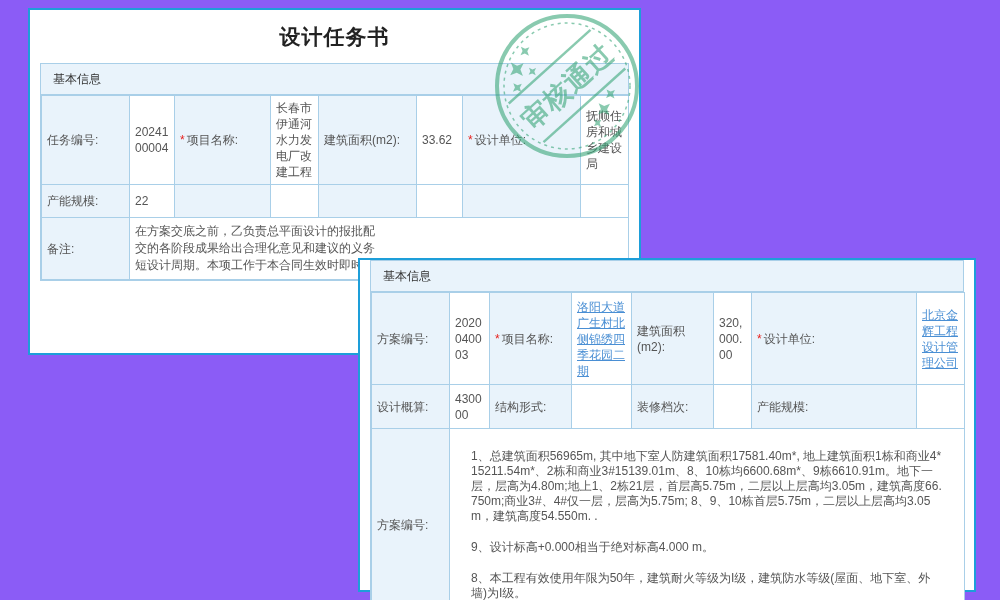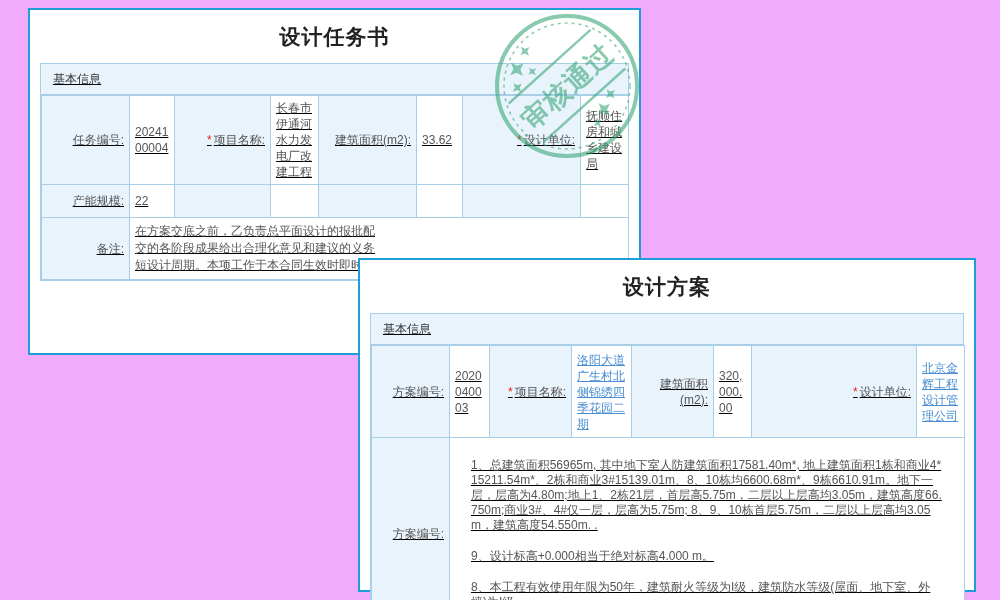--- a/index.html
+++ b/index.html
@@ -1,35 +1,35 @@
 <!DOCTYPE html>
 <html><head>
 <meta charset="utf-8">
 <style>
   * { box-sizing: border-box; margin: 0; padding: 0; }
   html, body { width: 1000px; height: 600px; background: #ffffff; overflow: hidden;
     font-family: "Liberation Sans", "DejaVu Sans", sans-serif; }
-  .stage { position: relative; width: 1000px; height: 600px; background: #f0abfc; }
+  .stage { position: relative; width: 1000px; height: 600px; background: #8b5cf6; }
 
   .panel { position: absolute; background: #ffffff; border: 2px solid #1d9ed9; }
   .panel-task { left: 28px; top: 8px; width: 613px; height: 347px; z-index: 1; }
   .panel-plan { left: 358px; top: 258px; width: 618px; height: 334px; z-index: 2; }
 
   .panel h1 { margin: 13px 0 12px; text-align: center; font-size: 21px;
     font-weight: bold; color: #222; letter-spacing: 1px; }
 
-  .section { margin: 0 10px; border: 1px solid #a9cfe8; text-decoration: underline; }
+  .section { margin: 0 10px; border: 1px solid #a9cfe8; }
   .section-bar { height: 31px; line-height: 31px; padding: 0 12px; background: #e9f3fb;
     border-bottom: 1px solid #a9cfe8; font-size: 12px; color: #333; }
 
   table { width: 100%; border-collapse: collapse; table-layout: fixed;
     font-size: 12px; color: #555; line-height: 16px; }
   td { border: 1px solid #a9cfe8; padding: 4px 5px; vertical-align: middle;
     word-break: break-all; overflow: hidden; }
-  td.lbl { background: #e9f3fb; text-align: right; word-break: keep-all; }
+  td.lbl { background: #e9f3fb; word-break: keep-all; }
   td.val { background: #ffffff; text-align: left; }
   td.val-over { overflow: visible; }
 
   .req { color: #e8211d; margin-right: 2px; }
   a.cell-link { color: #4a8fd4; text-decoration: underline; cursor: pointer; }
 
   .cutline { white-space: nowrap; line-height: 17px; }
   .para { line-height: 15px; margin: 16px; }
 
   .stamp { position: absolute; left: 491px; top: 10px; width: 152px; height: 152px;
@@ -106,21 +106,20 @@
         <path d="M38,38 L39.7,42.3 L44,44 L39.7,45.7 L38,50 L36.3,45.7 L32,44 L36.3,42.3 Z"></path>
         <path d="M60,37 L61.4,40.6 L65,42 L61.4,43.4 L60,47 L58.6,43.4 L55,42 L58.6,40.6 Z"></path>
         <path d="M88,110 L90.2,115.8 L96,118 L90.2,120.2 L88,126 L85.8,120.2 L80,118 L85.8,115.8 Z"></path>
         <path d="M103,105 L104.7,109.3 L109,111 L104.7,112.7 L103,117 L101.3,112.7 L97,111 L101.3,109.3 Z"></path>
         <path d="M74,119 L75.4,122.6 L79,124 L75.4,125.4 L74,129 L72.6,125.4 L69,124 L72.6,122.6 Z"></path>
       </g>
     </g>
   </svg>
 
   <div class="panel panel-plan">
-    <h1>设计方案</h1>
 
     <div class="section">
       <div class="section-bar">基本信息</div>
 
       <table>
         <colgroup>
           <col style="width:78px">
             <col style="width:40px">
             <col style="width:82px">
             <col style="width:60px">
@@ -133,20 +132,30 @@
             <tr style="height:92px">
           <td class="lbl">方案编号:</td>
           <td class="val">2020040003</td>
           <td class="lbl"><span class="req">*</span><span>项目名称:</span></td>
           <td class="val"><a class="cell-link">洛阳大道广生村北侧锦绣四季花园二期</a></td>
           <td class="lbl">建筑面积(m2):</td>
           <td class="val">320,000.00</td>
           <td class="lbl"><span class="req">*</span><span>设计单位:</span></td>
           <td class="val"><a class="cell-link">北京金辉工程设计管理公司</a></td>
         </tr>
+        <tr style="height:44px">
+          <td class="lbl">设计概算:</td>
+          <td class="val">430000</td>
+          <td class="lbl">结构形式:</td>
+          <td class="val"></td>
+          <td class="lbl">装修档次:</td>
+          <td class="val"></td>
+          <td class="lbl">产能规模:</td>
+          <td class="val"></td>
+        </tr>
         <tr style="height:106px">
           <td class="lbl">方案编号:</td>
           <td class="val" colspan="7">
             <p class="para">1、总建筑面积56965m, 其中地下室人防建筑面积17581.40m*, 地上建筑面积1栋和商业4*15211.54m*、2栋和商业3#15139.01m、8、10栋均6600.68m*、9栋6610.91m。地下一层，层高为4.80m;地上1、2栋21层，首层高5.75m，二层以上层高均3.05m，建筑高度66.750m;商业3#、4#仅一层，层高为5.75m; 8、9、10栋首层5.75m，二层以上层高均3.05m，建筑高度54.550m. .</p>
             <p class="para">9、设计标高+0.000相当于绝对标高4.000 m。</p>
             <p class="para">8、本工程有效使用年限为50年，建筑耐火等级为I级，建筑防水等级(屋面、地下室、外墙)为I级。</p>
           </td>
         </tr>
       </tbody>
         </table>

